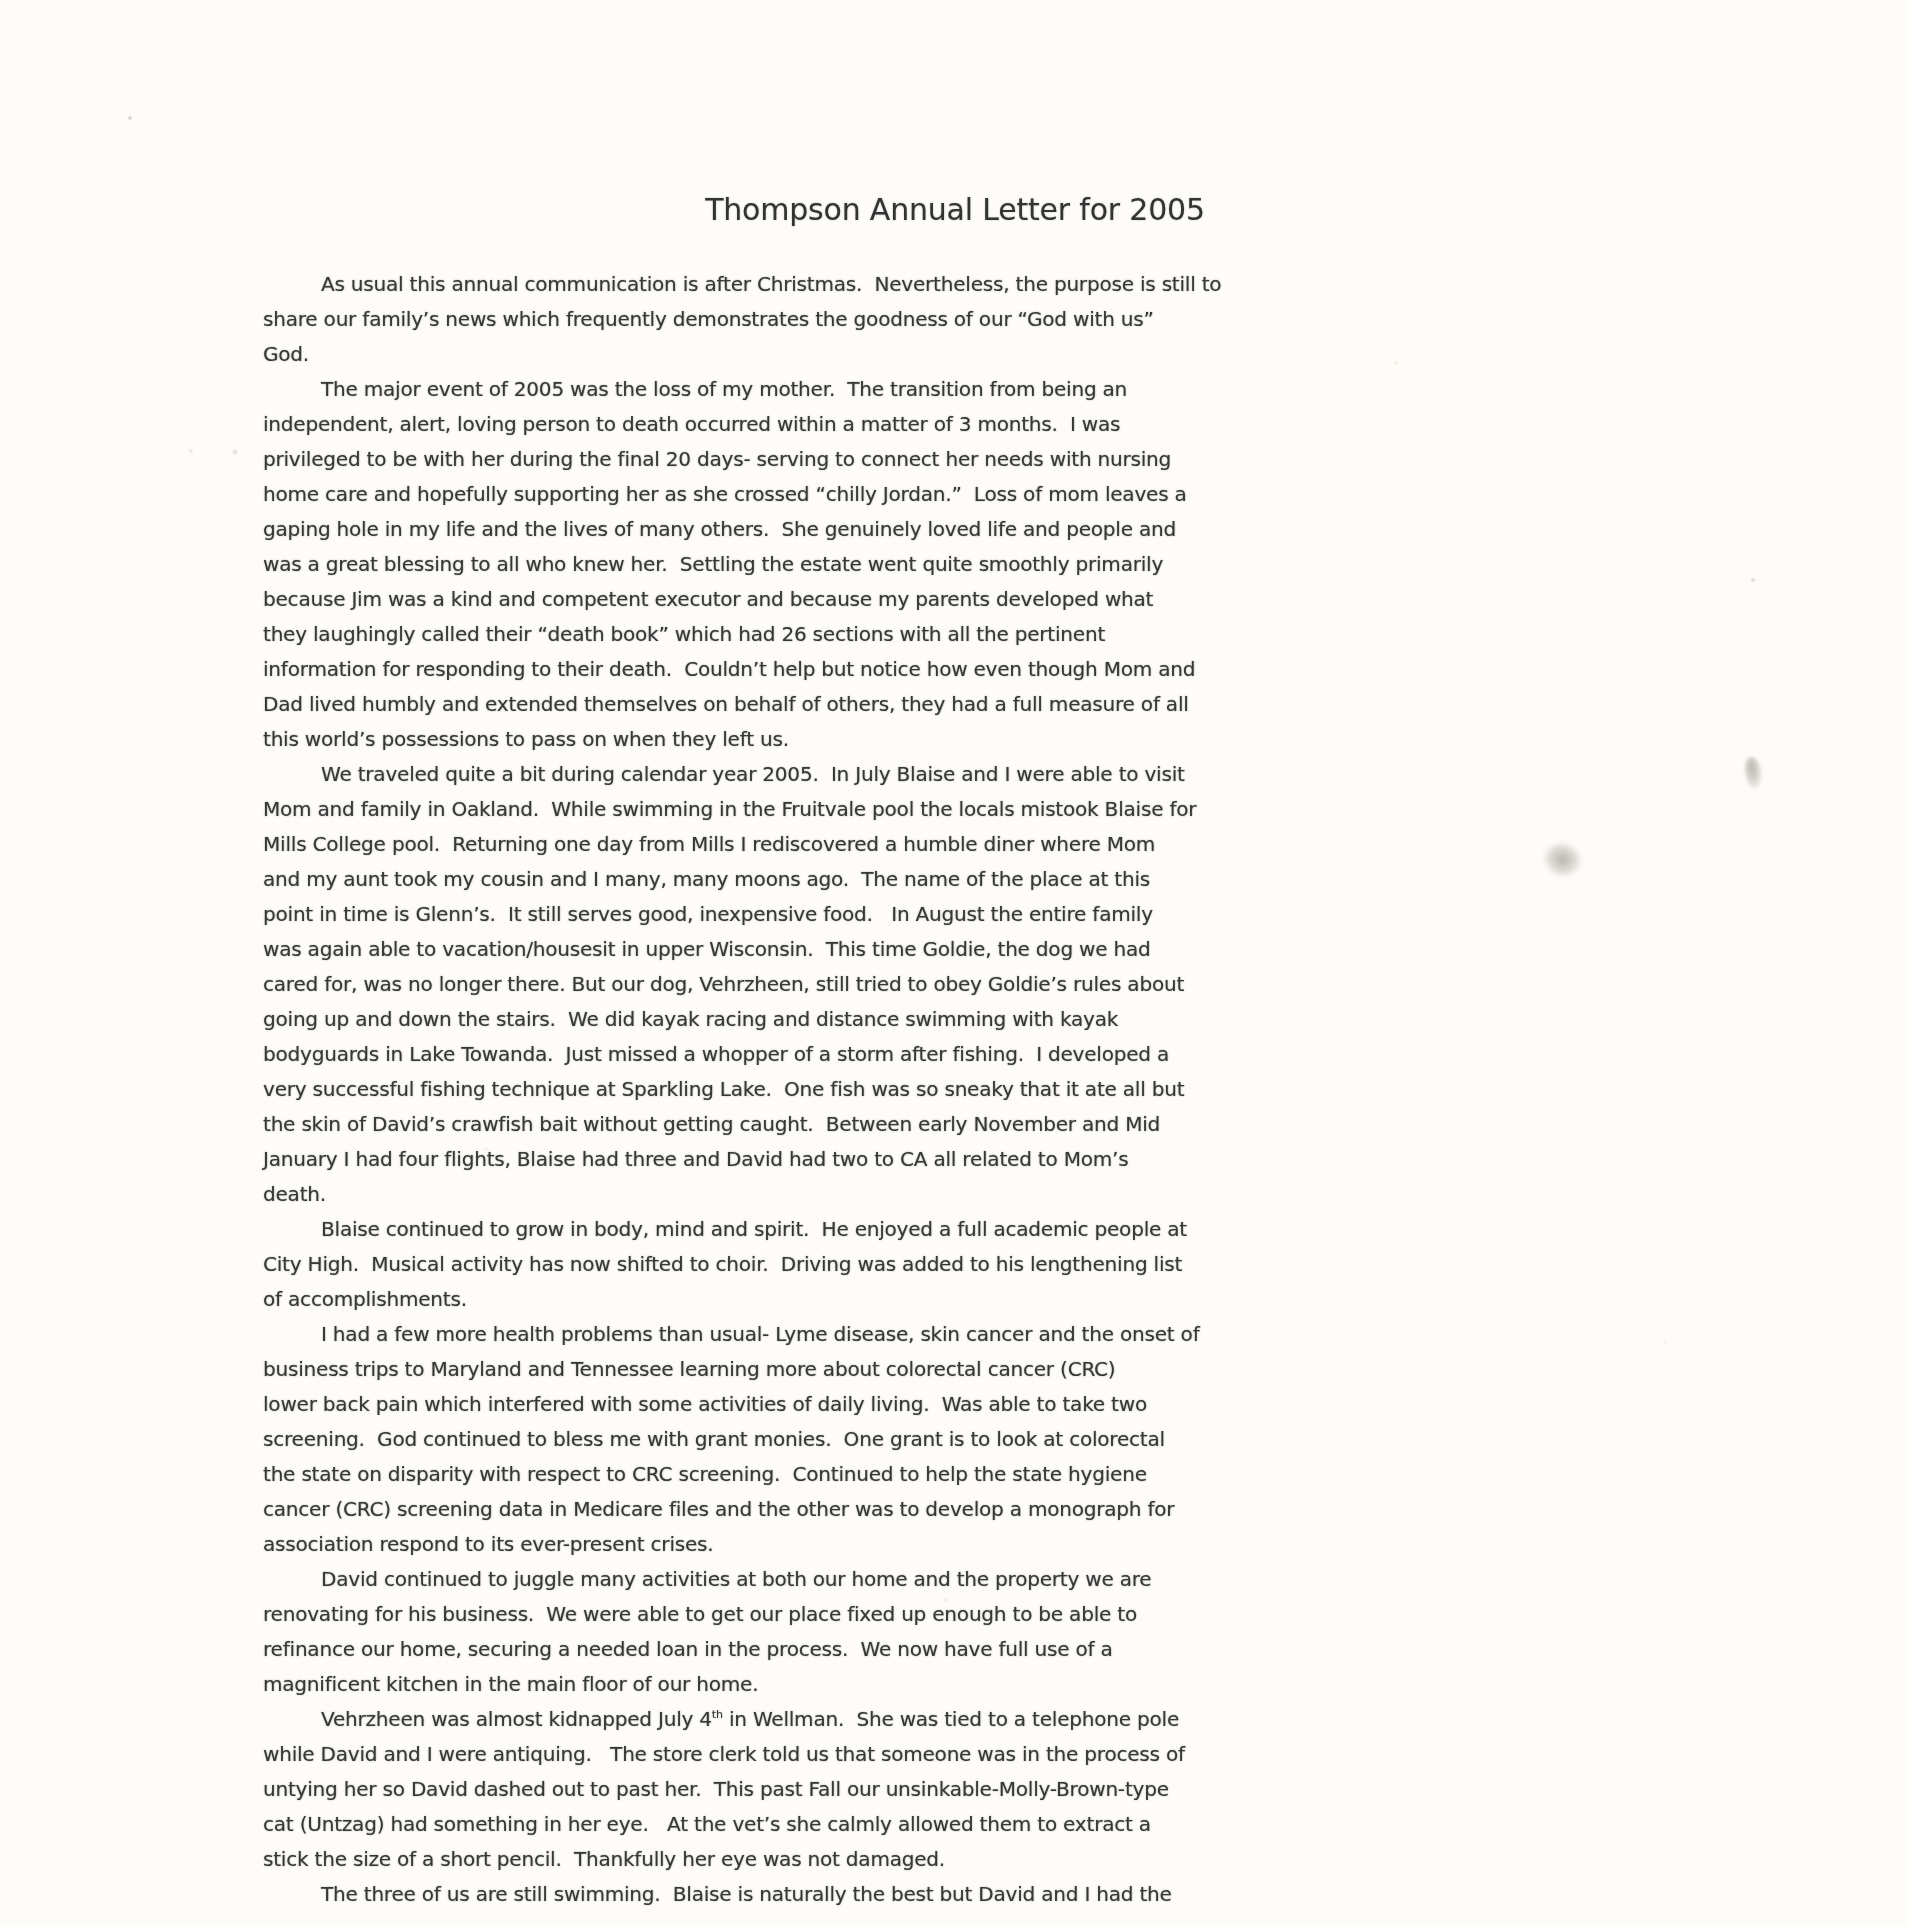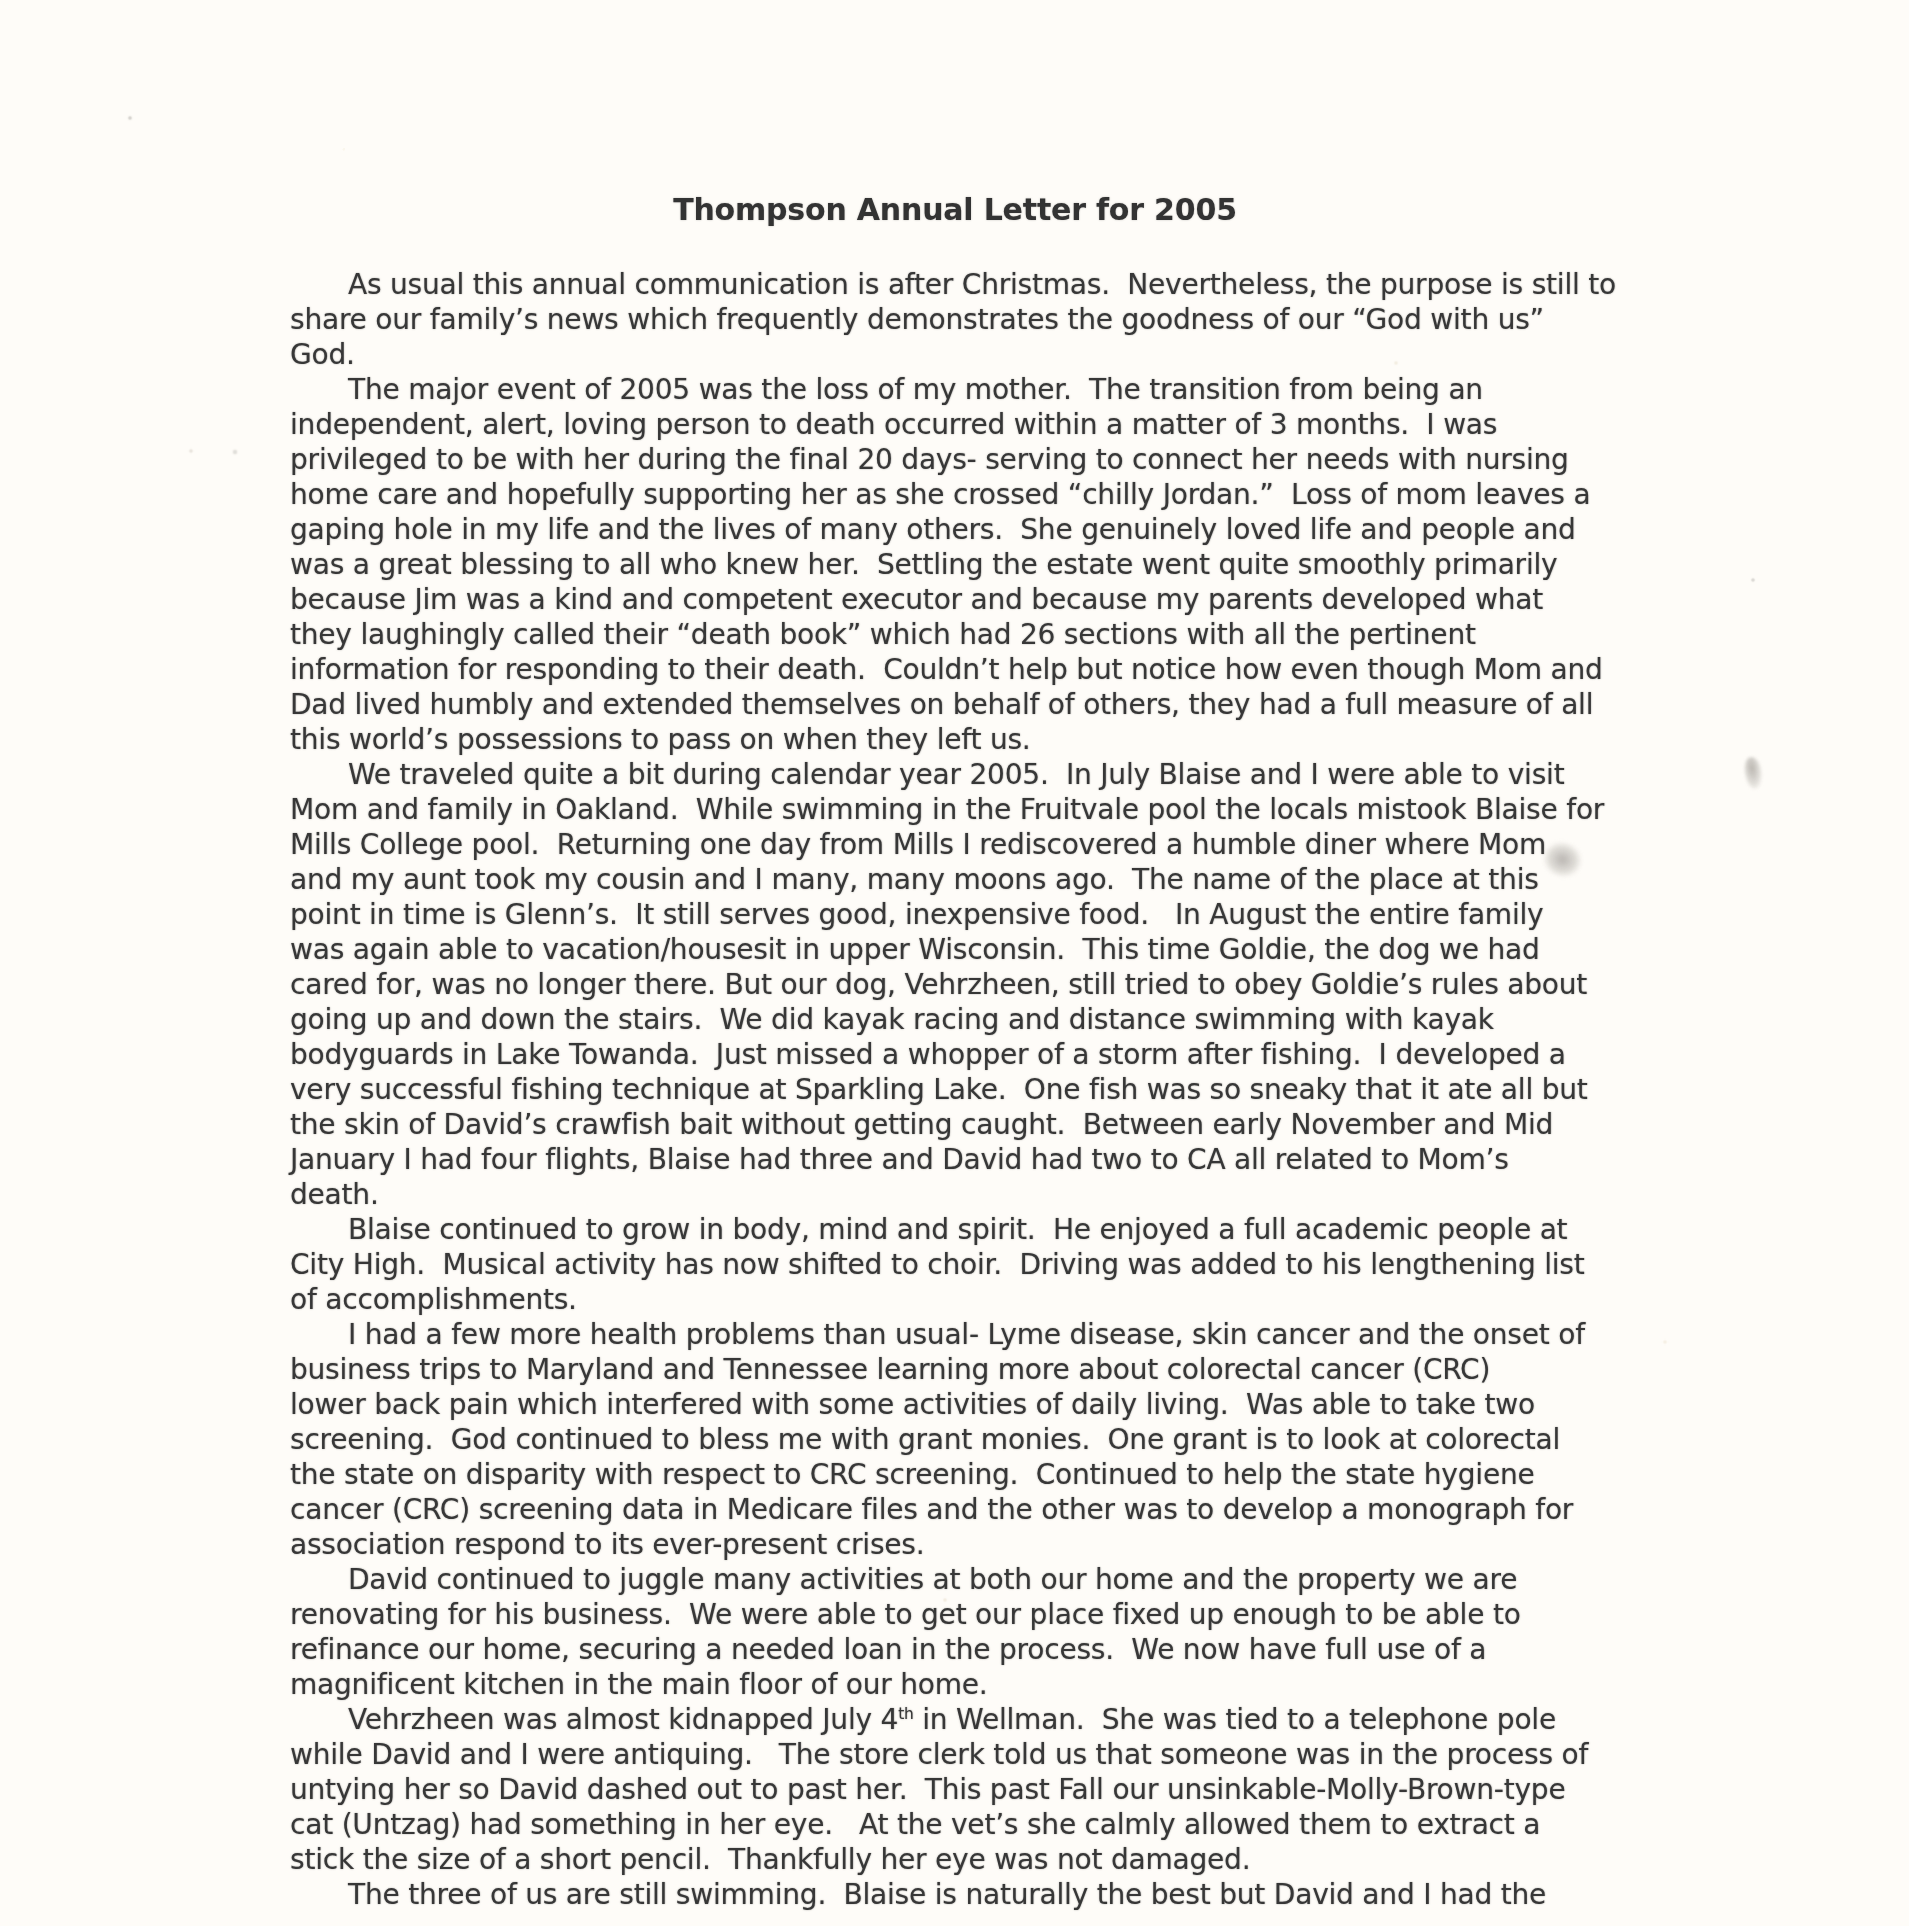--- a/index.html
+++ b/index.html
@@ -27,38 +27,36 @@
     position: absolute;
     top: 192px;
     left: 0;
     width: 100%;
     text-align: center;
     font-size: 30px;
     letter-spacing: -0.2px;
     color: #333333;
     text-shadow: 0 0 1.9px rgba(60,60,60,0.35);
     white-space: pre;
-    font-weight: bold;
   }
   .letter-body {
     position: absolute;
     left: 263px;
     top: 267px;
     width: 1472px;
   }
   .paragraph { margin: 0; padding: 0; }
   .line {
     white-space: pre;
-    font-size: 28px;
+    font-size: 20px;
     line-height: 35px;
     height: 35px;
     letter-spacing: -0.2px;
     color: #373737;
     text-shadow: 0 0 1.9px rgba(60,60,60,0.38), 0.4px 0 0.8px rgba(60,60,60,0.22);
-    margin-left: 27px;
   }
   .line.first { text-indent: 58px; }
   .line sup {
     font-size: 0.55em;
     vertical-align: super;
     line-height: 0;
   }
   .smudge-text {
     position: absolute;
     left: 1544px;

